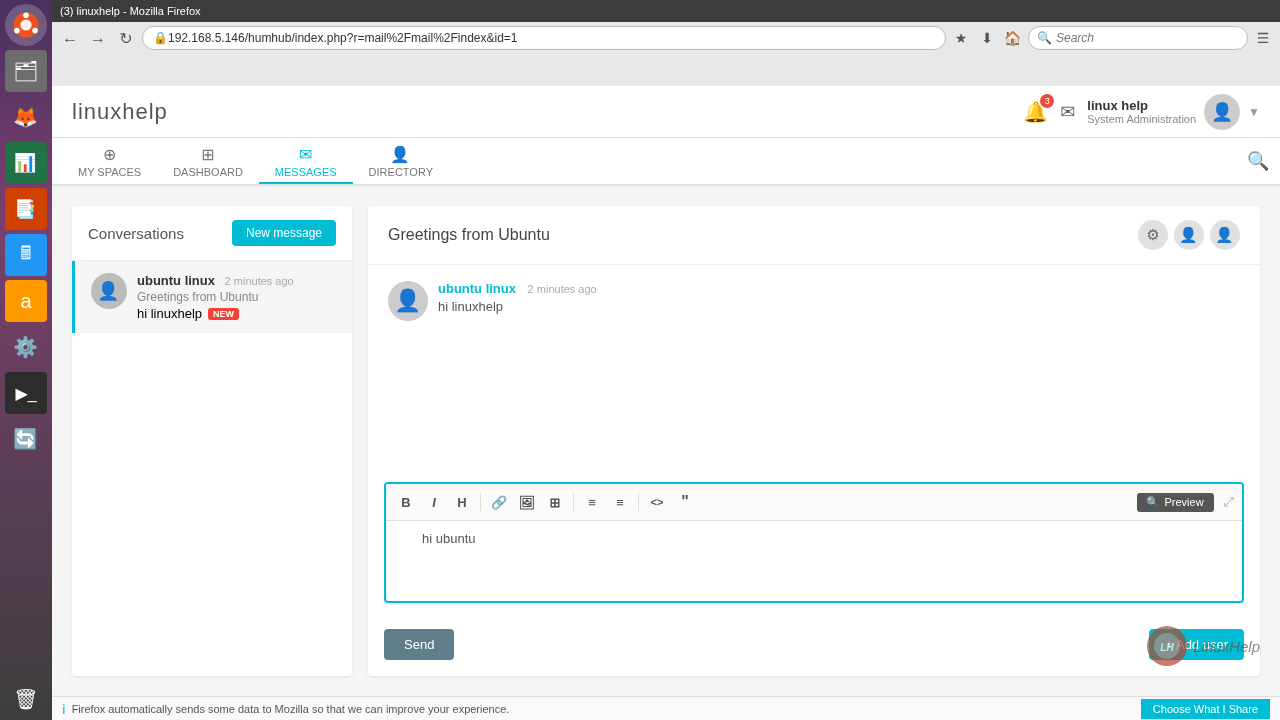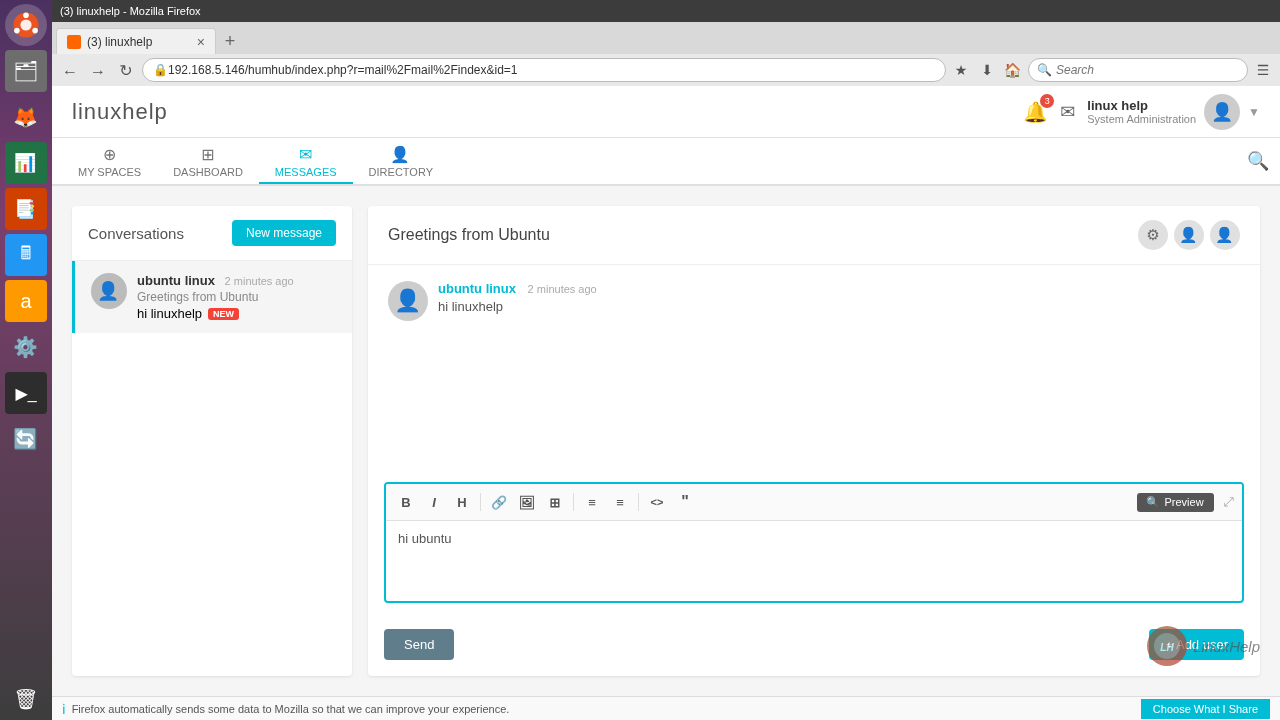--- a/index.html
+++ b/index.html
@@ -209,21 +209,21 @@
       display: flex; align-items: center; justify-content: center; border-radius: 2px;
     }
     .editor-sep { width: 1px; height: 18px; background: #ddd; margin: 0 2px; }
     .preview-btn {
       margin-left: auto; background: #555; color: white; border: none;
       border-radius: 3px; padding: 3px 10px; font-size: 11px; cursor: pointer;
       display: flex; align-items: center; gap: 4px;
     }
     .editor-area {
       min-height: 80px; padding: 10px 12px;
-      font-size: 13px; color: #555; outline: none;
+      font-size: 13px; color: #555; outline: none; margin-left: 24px;
     }
 
     
     .reply-actions {
       display: flex; align-items: center; justify-content: space-between;
       padding: 10px 16px 16px;
       gap: 30px;
     }
     .send-btn {
       background: #607d8b; color: white; border: none; border-radius: 4px;
@@ -282,28 +282,20 @@
   <div class="os-taskbar-icon" style="background:#ff9900;border-radius:4px;font-size:20px;">a</div>
   <div class="os-taskbar-icon" style="font-size:20px;">⚙️</div>
   <div class="os-taskbar-icon" style="background:#2d2d2d;border-radius:4px;font-size:16px;">▶_</div>
   <div class="os-taskbar-icon" style="font-size:20px;">🔄</div>
   <div class="os-taskbar-icon" style="margin-top:auto;font-size:20px;">🗑</div>
 </div>
 
 <div class="browser-chrome">
   <div class="browser-titlebar">
     <span>(3) linuxhelp - Mozilla Firefox</span>
-  </div>
-  <div class="browser-tabs">
-    <div class="browser-tab">
-      <div class="tab-favicon"></div>
-      <span>(3) linuxhelp</span>
-      <span class="tab-close">×</span>
-    </div>
-    <div class="browser-tab-new">+</div>
   </div>
   <div class="browser-toolbar">
     <button class="nav-btn">←</button>
     <button class="nav-btn">→</button>
     <button class="nav-btn">↻</button>
     <div class="address-bar">
       <span style="color:#888;font-size:12px;">🔒</span>
       <input type="text" value="192.168.5.146/humhub/index.php?r=mail%2Fmail%2Findex&amp;id=1" style="">
     </div>
     <div class="toolbar-icons">

